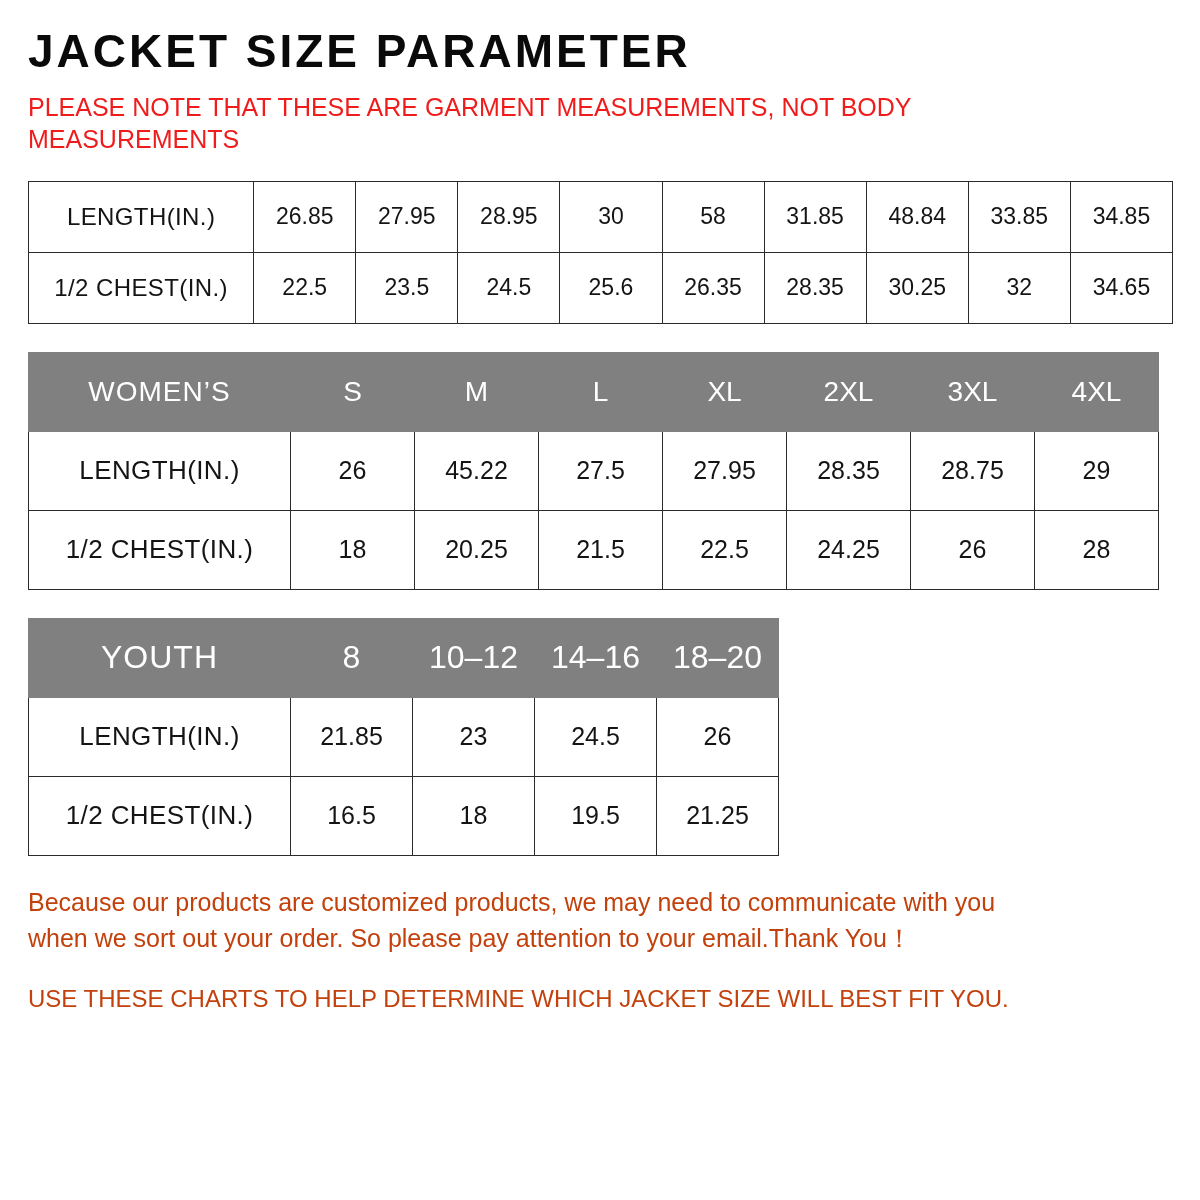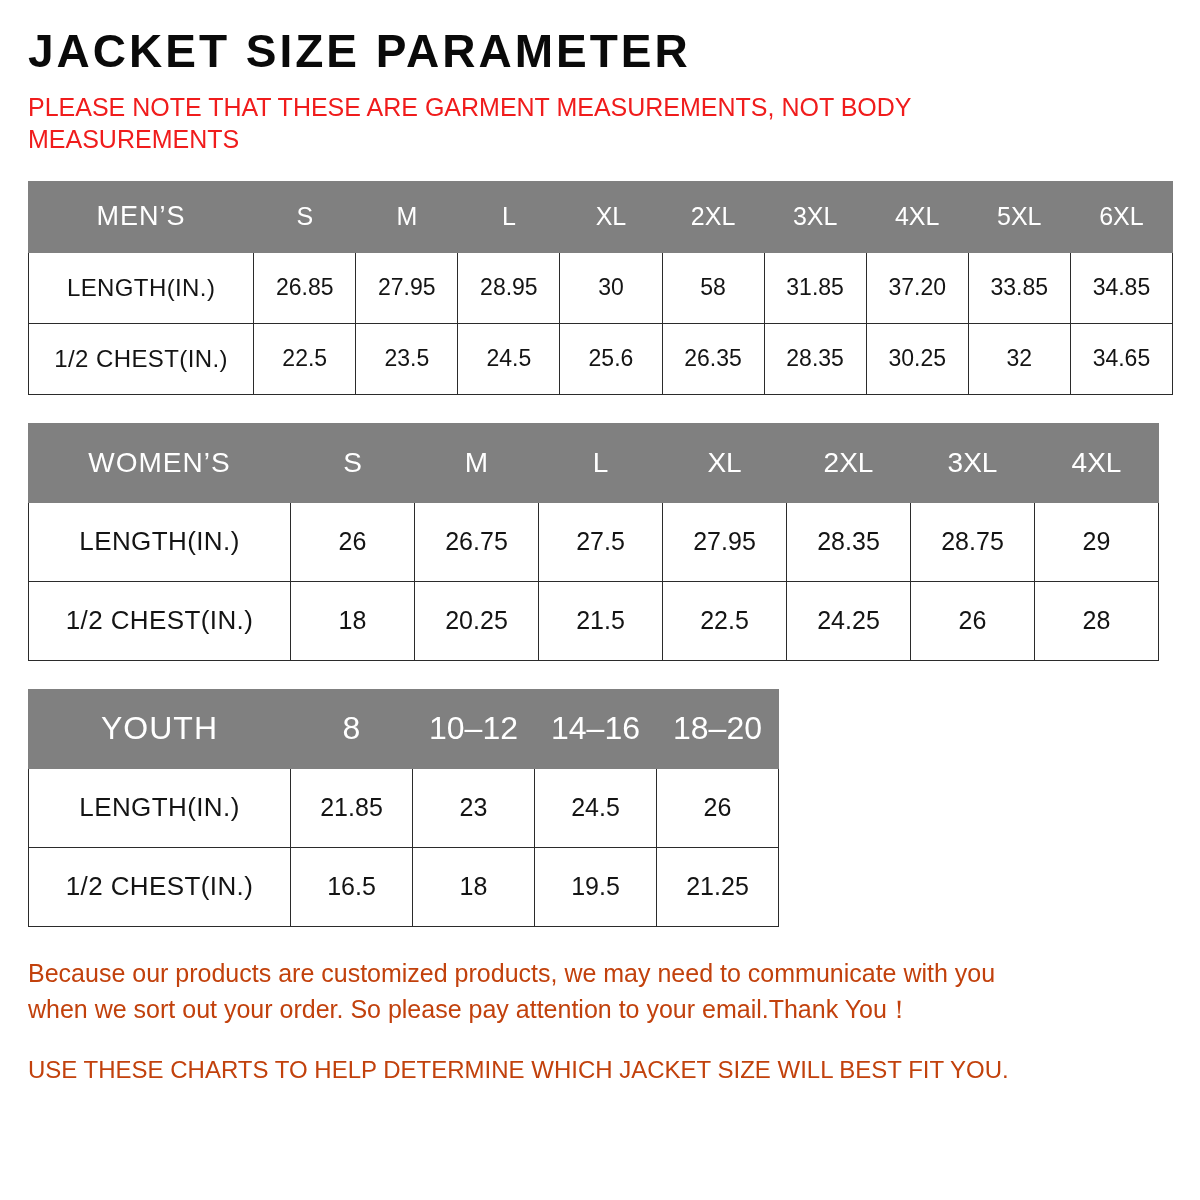--- a/index.html
+++ b/index.html
@@ -114,41 +114,29 @@
         <col class="c-size">
         <col class="c-size">
         <col class="c-size">
       <col class="c-size">
         <col class="c-size">
         <col class="c-size">
         <col class="c-size">
         <col class="c-size">
     </colgroup>
     <tbody>
-        <tr class="head">
-      <td class="head-label">MEN’S</td>
-      <td>S</td>
-      <td>M</td>
-      <td>L</td>
-      <td>XL</td>
-      <td>2XL</td>
-      <td>3XL</td>
-      <td>4XL</td>
-      <td>5XL</td>
-      <td>6XL</td>
-    </tr>
     <tr>
       <td class="row-label">LENGTH(IN.)</td>
       <td>26.85</td>
       <td>27.95</td>
       <td>28.95</td>
       <td>30</td>
       <td>58</td>
       <td>31.85</td>
-      <td>37.20</td>
+      <td>48.84</td>
       <td>33.85</td>
       <td>34.85</td>
     </tr>
     <tr>
       <td class="row-label">1/2 CHEST(IN.)</td>
       <td>22.5</td>
       <td>23.5</td>
       <td>24.5</td>
       <td>25.6</td>
       <td>26.35</td>
@@ -178,21 +166,21 @@
       <td>M</td>
       <td>L</td>
       <td>XL</td>
       <td>2XL</td>
       <td>3XL</td>
       <td>4XL</td>
     </tr>
     <tr>
       <td class="row-label">LENGTH(IN.)</td>
       <td>26</td>
-      <td>26.75</td>
+      <td>45.22</td>
       <td>27.5</td>
       <td>27.95</td>
       <td>28.35</td>
       <td>28.75</td>
       <td>29</td>
     </tr>
     <tr>
       <td class="row-label">1/2 CHEST(IN.)</td>
       <td>18</td>
       <td>20.25</td>

